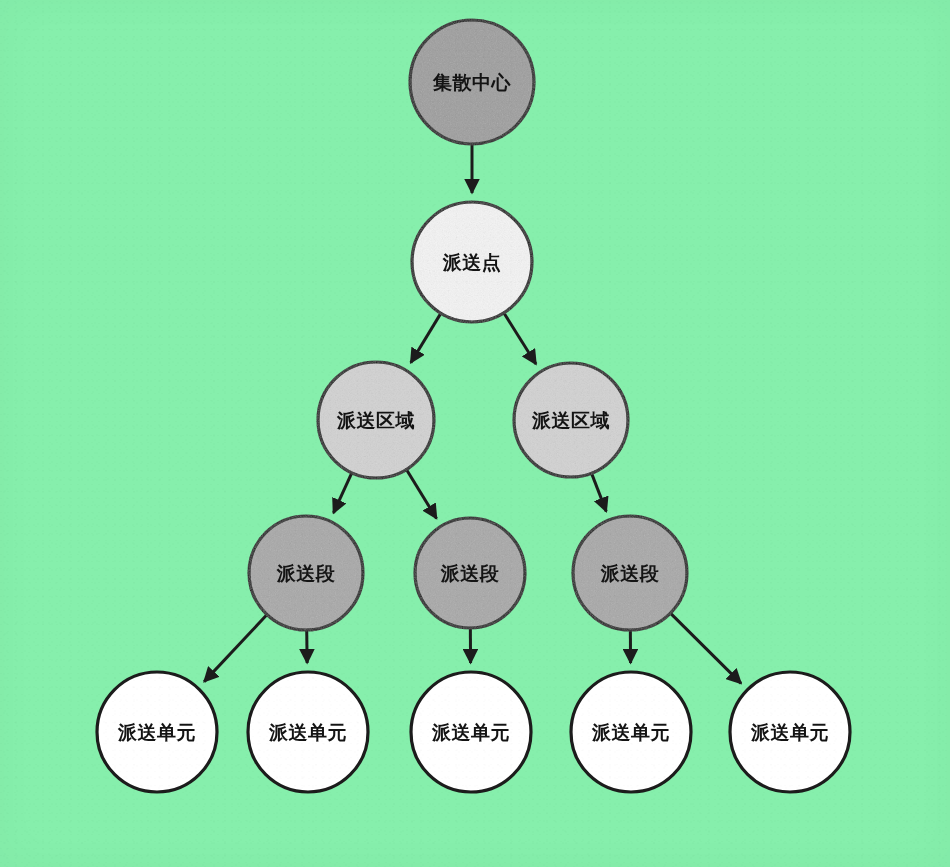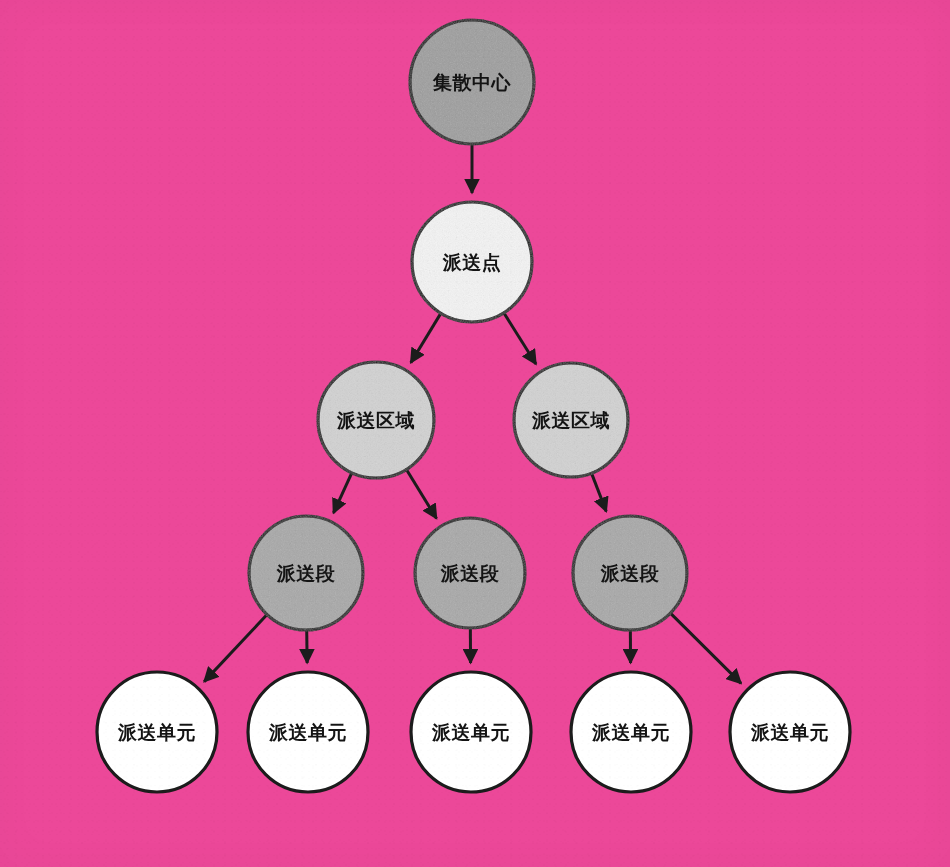--- a/index.html
+++ b/index.html
@@ -11,21 +11,21 @@
   body {
     width: 950px;
     height: 867px;
     overflow: hidden;
     font-family: "DejaVu Sans", "Liberation Sans", sans-serif;
   }
   #diagram-root {
     position: relative;
     width: 950px;
     height: 867px;
-    background: #ec4899;
+    background: #86efac;
   }
   #diagram-svg {
     position: absolute;
     top: 0;
     left: 0;
     width: 950px;
     height: 867px;
     display: block;
   }
   .node-circle {

